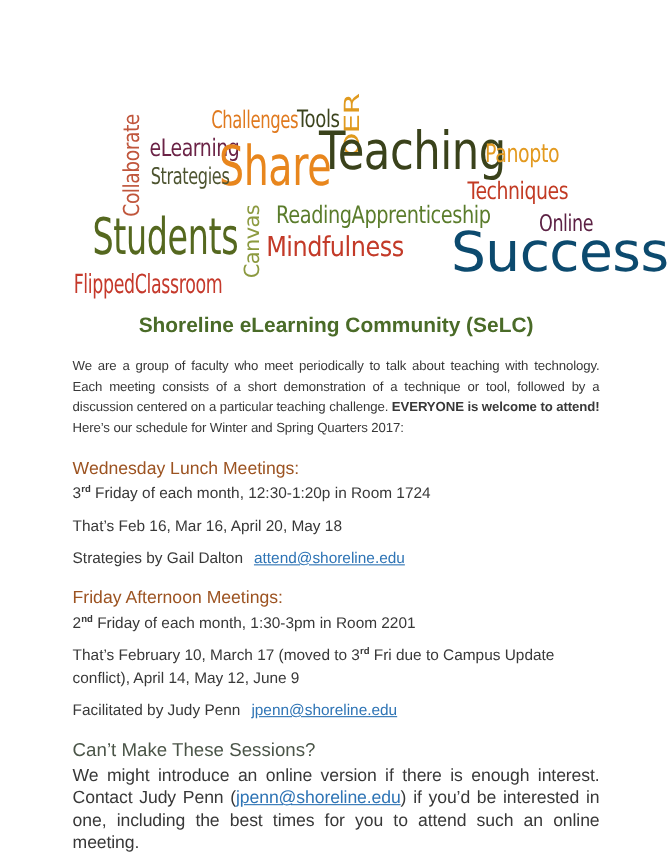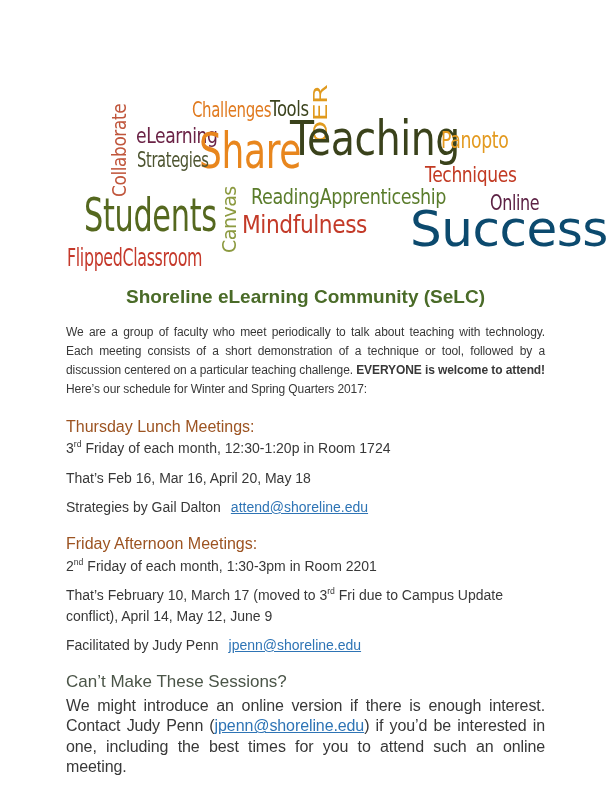--- a/index.html
+++ b/index.html
@@ -30,21 +30,21 @@
   }
   p.line{margin:0;font-size:14px;line-height:1.45;}
   p.sp{margin-top:9px;}
   h2.sect2{
     margin:16px 0 3px 0;font-size:17px;font-weight:normal;line-height:1.3;
     color:var(--dark-heading-color,#4b5548);
   }
   p.small{margin:0;font-size:16px;line-height:1.26;text-align:justify;letter-spacing:-0.1px;}
   a.email{color:var(--link-color,#2e74b5);text-decoration:underline;cursor:pointer;}
   a.gap{margin-left:10px;}
-  sup{font-size:0.62em;}
+  sup{font-size:0.62em;font-weight:bold;}
 </style>
 </head>
 <body>
 
 <div class="page">
 
   <div class="cloud">
       <span class="cw" style="left: 110px; top: 197px; font-size: 20px; color: rgb(192, 86, 60); transform: rotate(-90deg) scaleX(0.85);">Collaborate</span>
       <span class="cw" style="left: 136px; top: 126px; font-size: 22px; color: rgb(107, 35, 70); transform: scaleX(0.78);">eLearning</span>
       <span class="cw" style="left: 192px; top: 100px; font-size: 22px; color: rgb(224, 122, 31); transform: scaleX(0.68);">Challenges</span>
@@ -63,21 +63,21 @@
       <span class="cw" style="left: 410px; top: 206px; font-size: 50px; color: #0c4a6e;">Success</span>
       <span class="cw" style="left: 67px; top: 247px; font-size: 24px; color: rgb(197, 57, 43); transform: scaleX(0.66);">FlippedClassroom</span>
     </div>
 
   <div class="doc">
 
     <h1 class="title">Shoreline eLearning Community (SeLC)</h1>
 
     <p class="intro"><span>We are a group of faculty who meet periodically to talk about teaching with technology. Each meeting consists of a short demonstration of a technique or tool, followed by a discussion centered on a particular teaching challenge. </span><b>EVERYONE is welcome to attend!</b><span> Here’s our schedule for Winter and Spring Quarters 2017:</span></p>
 
-    <h2 class="sect">Thursday Lunch Meetings:</h2>
+    <h2 class="sect">Wednesday Lunch Meetings:</h2>
     <p class="line"><span>3</span><sup>rd</sup><span> Friday of each month, 12:30-1:20p in Room 1724</span></p>
     <p class="line sp">That’s Feb 16, Mar 16, April 20, May 18</p>
     <p class="line sp"><span>Strategies by Gail Dalton</span><a class="email gap">attend@shoreline.edu</a></p>
 
     <h2 class="sect">Friday Afternoon Meetings:</h2>
     <p class="line"><span>2</span><sup>nd</sup><span> Friday of each month, 1:30-3pm in Room 2201</span></p>
     <p class="line sp"><span>That’s February 10, March 17 (moved to 3</span><sup>rd</sup><span> Fri due to Campus Update conflict), April 14, May 12, June 9</span></p>
     <p class="line sp"><span>Facilitated by Judy Penn</span><a class="email gap">jpenn@shoreline.edu</a></p>
 
     <h2 class="sect2">Can’t Make These Sessions?</h2>

